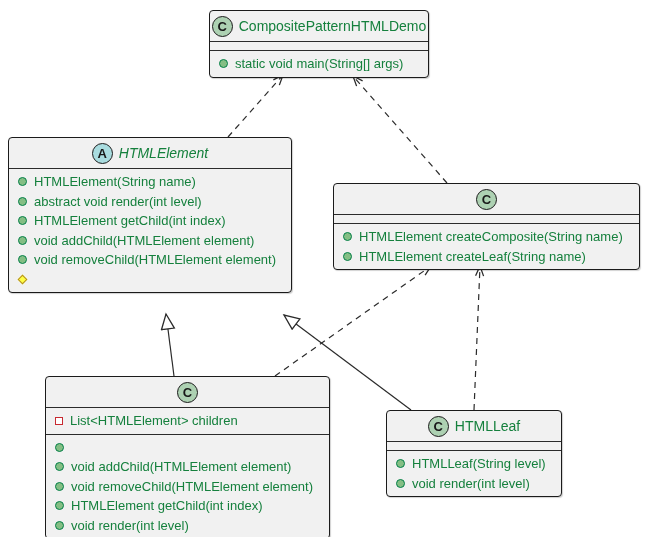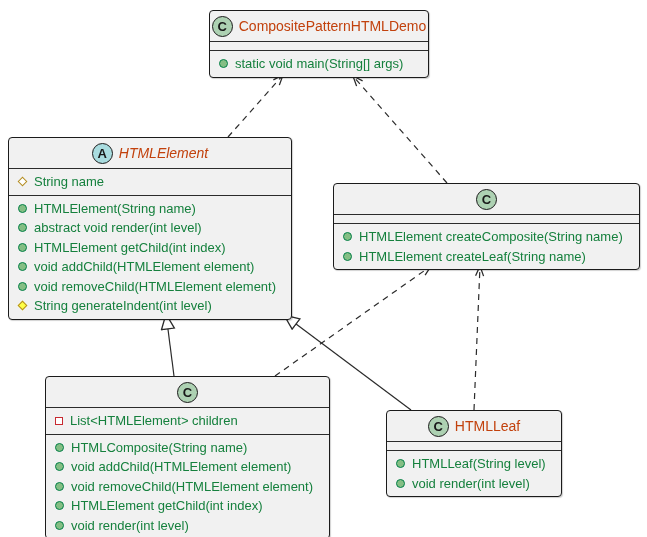--- a/index.html
+++ b/index.html
@@ -51,21 +51,21 @@
     background: #ADD1B2;
     display: flex;
     align-items: center;
     justify-content: center;
     font-weight: bold;
     font-size: 13px;
     font-style: normal;
     box-sizing: border-box;
   }
   .cls-icon.abstract { background: #A9DCDF; }
-  .cls-name { color: #c2410c; }
+  .cls-name { color: #15803d; }
   .cls-name.abstract { font-style: italic; text-align: center; }
 
   .compartment {
     border-top: 1px solid #2b2b2b;
     padding: 3px 0;
     min-height: 4px;
   }
   .compartment.empty { padding: 2px 0; }
   .member {
     height: 19.5px;
@@ -123,26 +123,20 @@
           <span>static void main(String[] args)</span>
         </div>
       </div>
   </div>
 
   <div class="uml-class" id="cls-element">
     <div class="title">
       <span class="cls-icon abstract">A</span>
       <span class="cls-name abstract">HTMLElement</span>
     </div>
-    <div class="compartment fields">
-        <div class="member">
-          <span class="vis vis-prot-f"></span>
-          <span>String name</span>
-        </div>
-      </div>
     <div class="compartment methods">
         <div class="member">
           <span class="vis vis-pub-m"></span>
           <span>HTMLElement(String name)</span>
         </div>
         <div class="member">
           <span class="vis vis-pub-m"></span>
           <span>abstract void render(int level)</span>
         </div>
         <div class="member">
@@ -152,21 +146,20 @@
         <div class="member">
           <span class="vis vis-pub-m"></span>
           <span>void addChild(HTMLElement element)</span>
         </div>
         <div class="member">
           <span class="vis vis-pub-m"></span>
           <span>void removeChild(HTMLElement element)</span>
         </div>
         <div class="member">
           <span class="vis vis-prot-m"></span>
-          <span>String generateIndent(int level)</span>
         </div>
       </div>
   </div>
 
   <div class="uml-class" id="cls-factory">
     <div class="title">
       <span class="cls-icon">C</span>
     </div>
     <div class="compartment fields empty"></div>
     <div class="compartment methods">
@@ -187,21 +180,20 @@
     </div>
     <div class="compartment fields">
         <div class="member">
           <span class="vis vis-priv-f"></span>
           <span>List&lt;HTMLElement&gt; children</span>
         </div>
       </div>
     <div class="compartment methods">
         <div class="member">
           <span class="vis vis-pub-m"></span>
-          <span>HTMLComposite(String name)</span>
         </div>
         <div class="member">
           <span class="vis vis-pub-m"></span>
           <span>void addChild(HTMLElement element)</span>
         </div>
         <div class="member">
           <span class="vis vis-pub-m"></span>
           <span>void removeChild(HTMLElement element)</span>
         </div>
         <div class="member">

